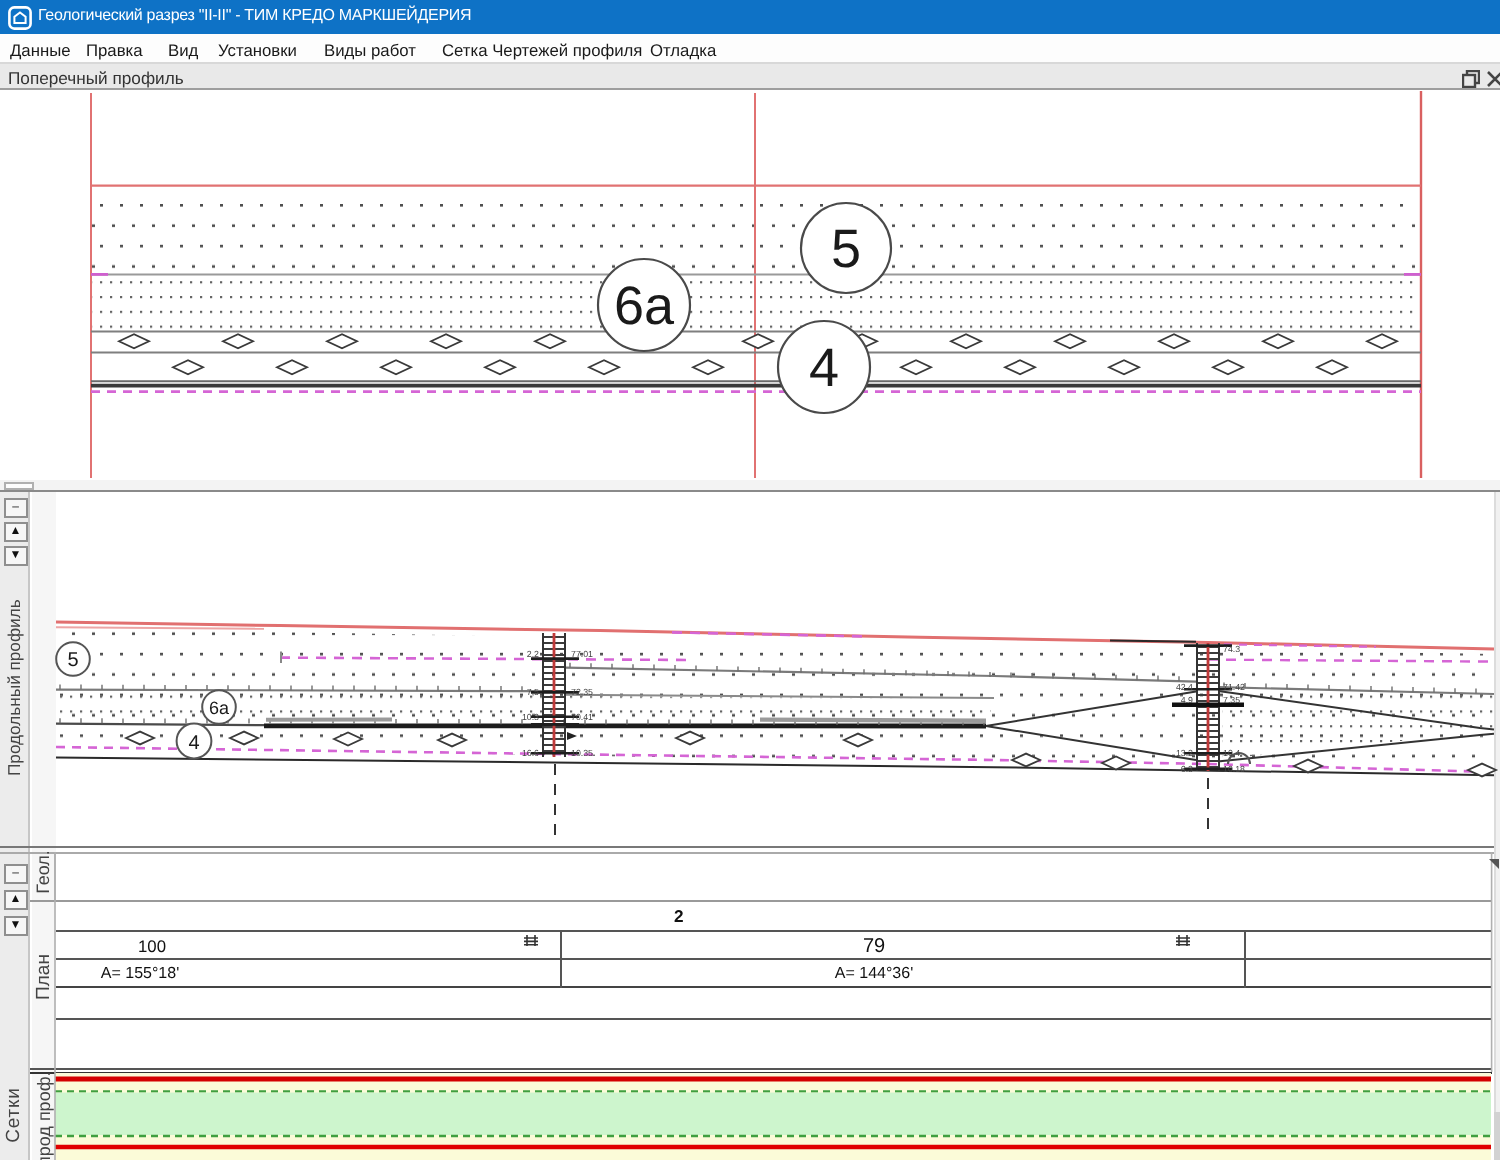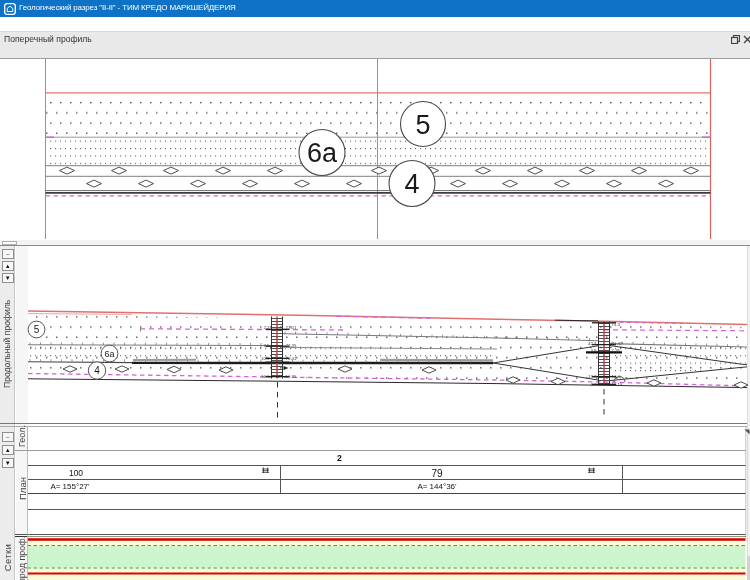--- a/index.html
+++ b/index.html
@@ -10,22 +10,31 @@
 <div id="root">
 
 <div class="abs" style="left:0;top:0;width:750px;height:17px;background:#0e72c6;z-index:10">
   <svg class="abs" style="left:4px;top:2.5px" width="12" height="12" viewBox="0 0 12 12">
     <rect x="0.7" y="0.7" width="10.6" height="10.6" rx="2.4" fill="none" stroke="#ffffff" stroke-width="1.3"></rect>
     <path d="M3.2 8.5 V5.4 L6 3.2 L8.8 5.4 V8.5 Z" fill="none" stroke="#fff" stroke-width="1"></path>
   </svg>
   <div class="abs" style="left:19px;top:3px;font-size:8px;color:#fff;letter-spacing:-0.15px">Геологический разрез "II-II" - ТИМ КРЕДО МАРКШЕЙДЕРИЯ</div>
 </div>
 
-
-<div class="abs" style="left:0;top:31px;width:750px;height:28px;background:#e9e9e9;border-top:1px solid #d8d8d8;border-bottom:1px solid #9e9e9e;z-index:10">
+<div class="abs" style="left:0;top:17px;width:750px;height:14px;background:#fdfdfd;z-index:10;font-size:8.4px;color:#1a1a1a">
+  <span class="abs" style="left:5px;top:3px">Данные</span>
+  <span class="abs" style="left:43px;top:3px">Правка</span>
+  <span class="abs" style="left:84px;top:3px">Вид</span>
+  <span class="abs" style="left:109px;top:3px">Установки</span>
+  <span class="abs" style="left:162px;top:3px">Виды работ</span>
+  <span class="abs" style="left:221px;top:3px">Сетка Чертежей профиля</span>
+  <span class="abs" style="left:325px;top:3px">Отладка</span>
+</div>
+
+<div class="abs" style="left:0;top:31px;width:750px;height:14px;background:#e9e9e9;border-top:1px solid #d8d8d8;border-bottom:1px solid #9e9e9e;z-index:10">
   <div class="abs" style="left:4px;top:2px;font-size:8.6px;color:#333">Поперечный профиль</div>
   <svg class="abs" style="left:731px;top:3px" width="9" height="9" viewBox="0 0 9 9">
     <rect x="2.5" y="0.5" width="6" height="6" fill="none" stroke="#444" stroke-width="1.2"></rect>
     <rect x="0.5" y="2.5" width="6" height="6" fill="#e9e9e9" stroke="#444" stroke-width="1.2"></rect>
   </svg>
   <svg class="abs" style="left:743px;top:3px" width="9" height="9" viewBox="0 0 9 9">
     <path d="M1 1 L8 8 M8 1 L1 8" stroke="#444" stroke-width="1.3"></path>
   </svg>
 </div>
 
@@ -55,21 +64,21 @@
 <div class="abs" style="left:15px;top:533.6px;width:731px;height:1px;background:#555;z-index:4"></div>
 <div class="abs" style="left:15px;top:535.8px;width:731px;height:1px;background:#333;z-index:4"></div>
 
 
 <div class="abs" style="left:27.5px;top:450.5px;width:718px;height:15.5px;border-bottom:1px solid #555;z-index:4"></div>
 <div class="abs" style="left:337px;top:453px;font-size:8.6px;font-weight:bold;color:#111;z-index:6">2</div>
 <div class="abs" style="left:27.5px;top:466px;width:718px;height:14px;border-bottom:1px solid #555;z-index:4"></div>
 <div class="abs" style="left:55px;top:468px;width:28px;text-align:right;font-size:8.4px;color:#111;z-index:6">100</div>
 <div class="abs" style="left:423px;top:468px;width:28px;text-align:center;font-size:10px;color:#111;z-index:6">79</div>
 <div class="abs" style="left:27.5px;top:480px;width:718px;height:14px;border-bottom:1px solid #444;z-index:4"></div>
-<div class="abs" style="left:40px;top:482px;width:60px;text-align:center;font-size:8px;color:#111;z-index:6">А= 155°27'</div>
+<div class="abs" style="left:40px;top:482px;width:60px;text-align:center;font-size:8px;color:#111;z-index:6">А= 155°18'</div>
 <div class="abs" style="left:407px;top:482px;width:60px;text-align:center;font-size:8px;color:#111;z-index:6">А= 144°36'</div>
 <div class="abs" style="left:280px;top:466px;width:1px;height:28px;background:#555;z-index:5"></div>
 <div class="abs" style="left:622px;top:466px;width:1px;height:28px;background:#555;z-index:5"></div>
 <div class="abs" style="left:27.5px;top:494px;width:718px;height:16px;border-bottom:1px solid #555;z-index:4"></div>
 
 <div class="abs" style="left:746.5px;top:246px;width:3.5px;height:334px;background:#f1f1f1;border-left:1px solid #dcdcdc;z-index:4"></div>
 <div class="abs" style="left:747px;top:556px;width:3px;height:24px;background:#d2d2d2;z-index:5"></div>
 
 <svg width="750" height="580" viewBox="0 0 750 580" style="position:absolute;left:0;top:0;z-index:5">
 <defs>

